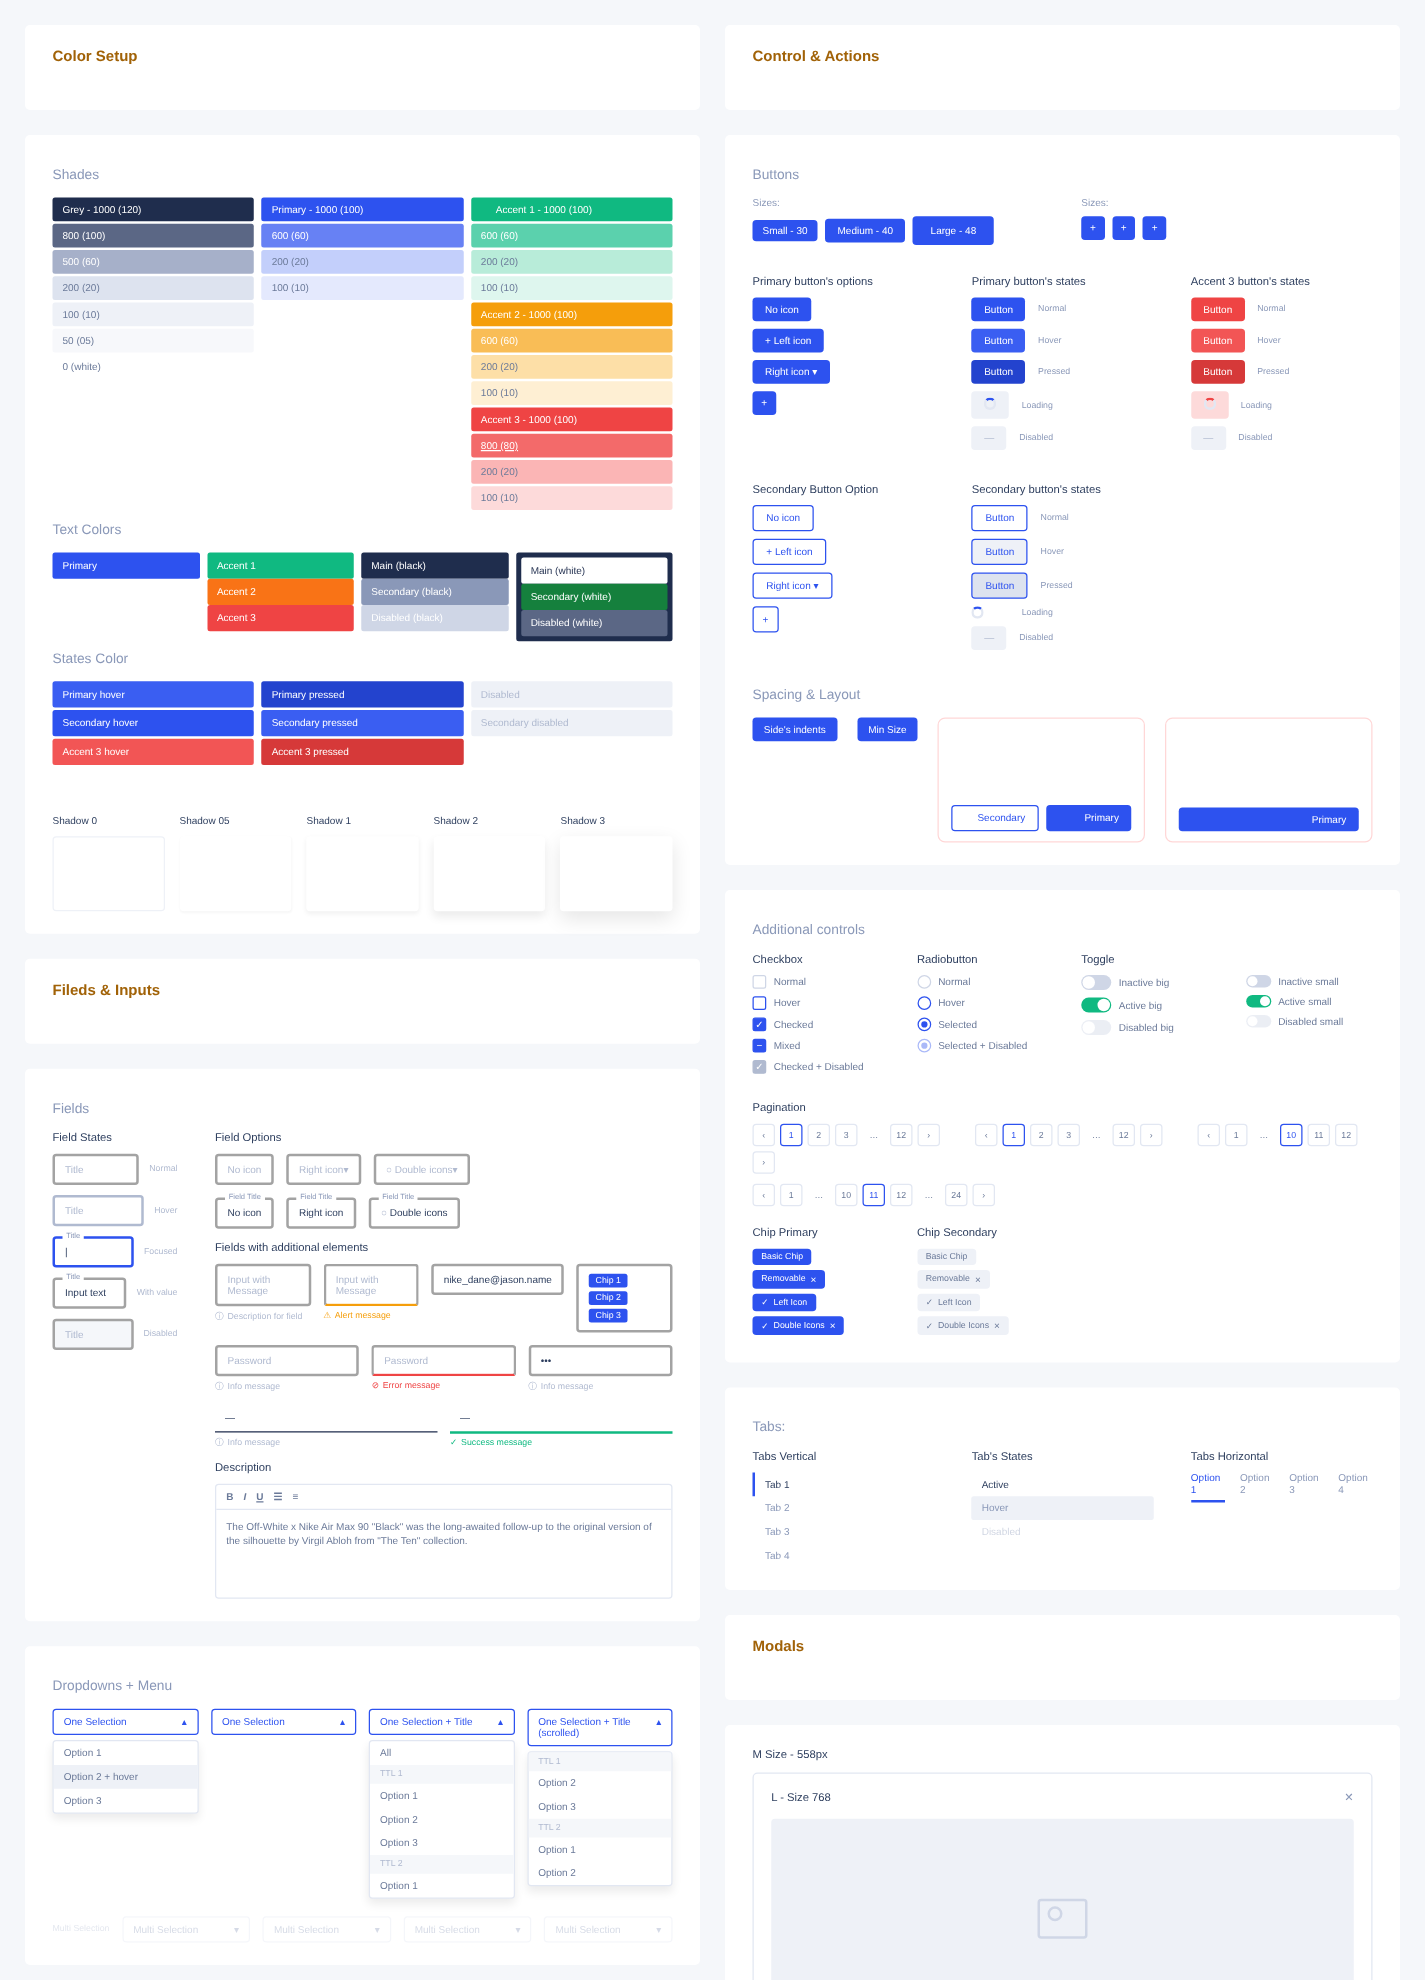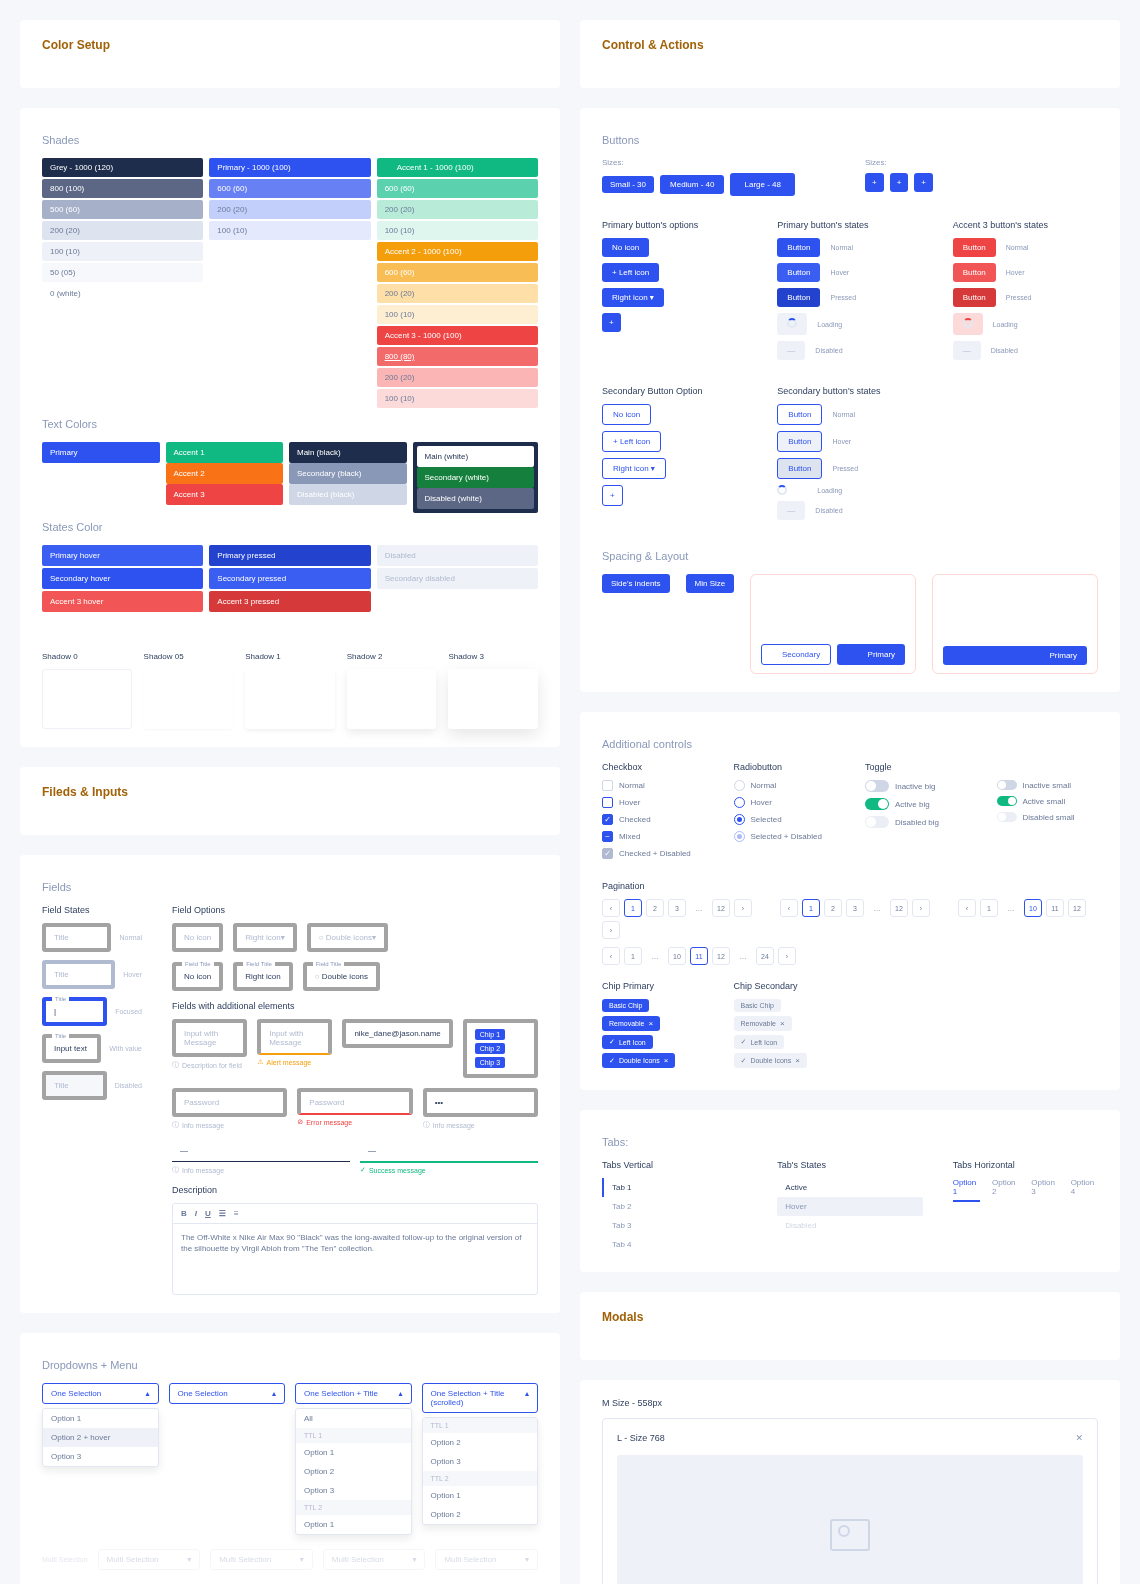--- a/index.html
+++ b/index.html
@@ -100,21 +100,21 @@
 .tab-state { padding: 5px 8px; font-size: 8px; color: #8a98b8; border-radius: 2px; }
 .tab-state.active { color: #2d3e5e; font-weight: 500; }
 .tab-state.hover { background: #eef1f7; }
 .tab-h { display: flex; gap: 12px; }
 .tab-h-item { font-size: 8px; color: #8a98b8; padding-bottom: 4px; }
 .tab-h-item.active { color: #2d52ef; border-bottom: 2px solid #2d52ef; font-weight: 500; }
 
 
 .field-row { display: flex; gap: 10px; margin-bottom: 10px; }
 .field-col { flex: 1; }
-.field { border: 4px solid #a3a3a3; border-radius: 3px; padding: 6px 8px; font-size: 8px; color: #2d3e5e; position: relative; }
+.field { border: 2px solid #a3a3a3; border-radius: 3px; padding: 6px 8px; font-size: 8px; color: #2d3e5e; position: relative; }
 .field.hover { border-color: #b0bad0; }
 .field.focus { border-color: #2d52ef; }
 .field.error { border-bottom-color: #ef4444; border-bottom-width: 2px; }
 .field.success { border-bottom-color: #10b981; border-bottom-width: 2px; }
 .field.disabled { background: #f5f7fa; color: #b0bad0; }
 .field .ph { color: #b0bad0; }
 .field .flabel { position: absolute; top: -5px; left: 6px; background: #fff; padding: 0 3px; font-size: 6px; color: #8a98b8; }
 .field-state-label { font-size: 7px; color: #b0bad0; }
 .field-msg { font-size: 7px; margin-top: 3px; display: flex; align-items: center; gap: 3px; }
 .field-msg.info { color: #b0bad0; }

